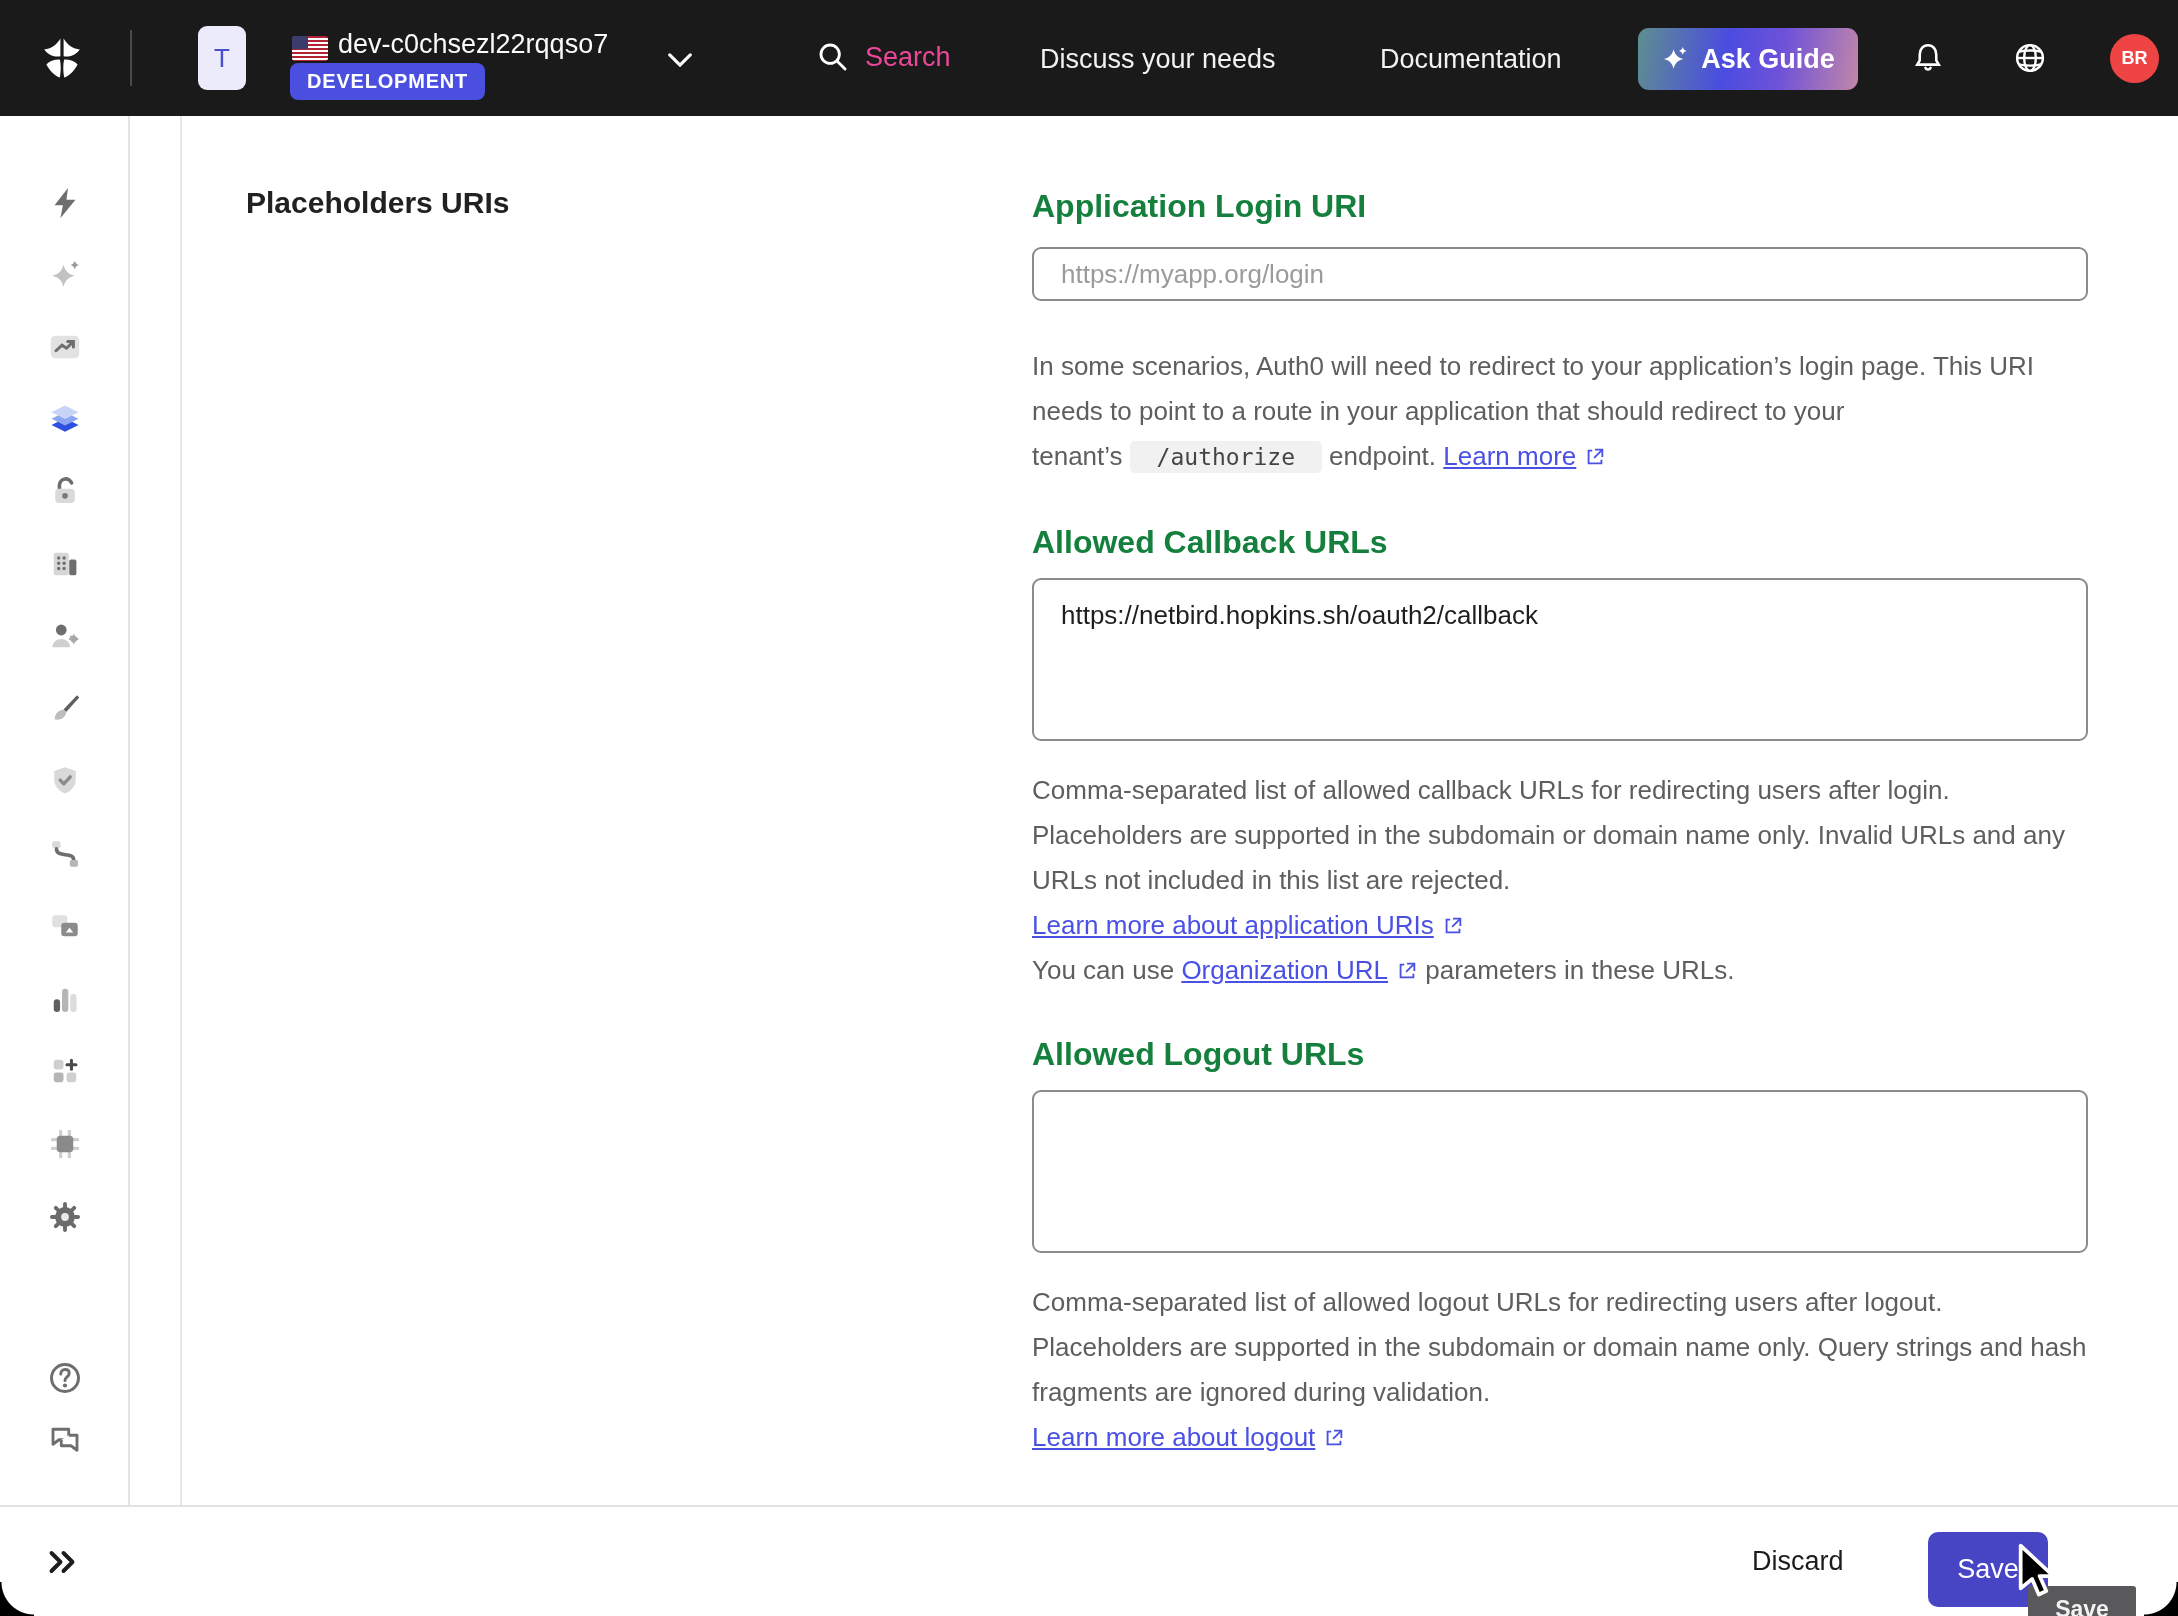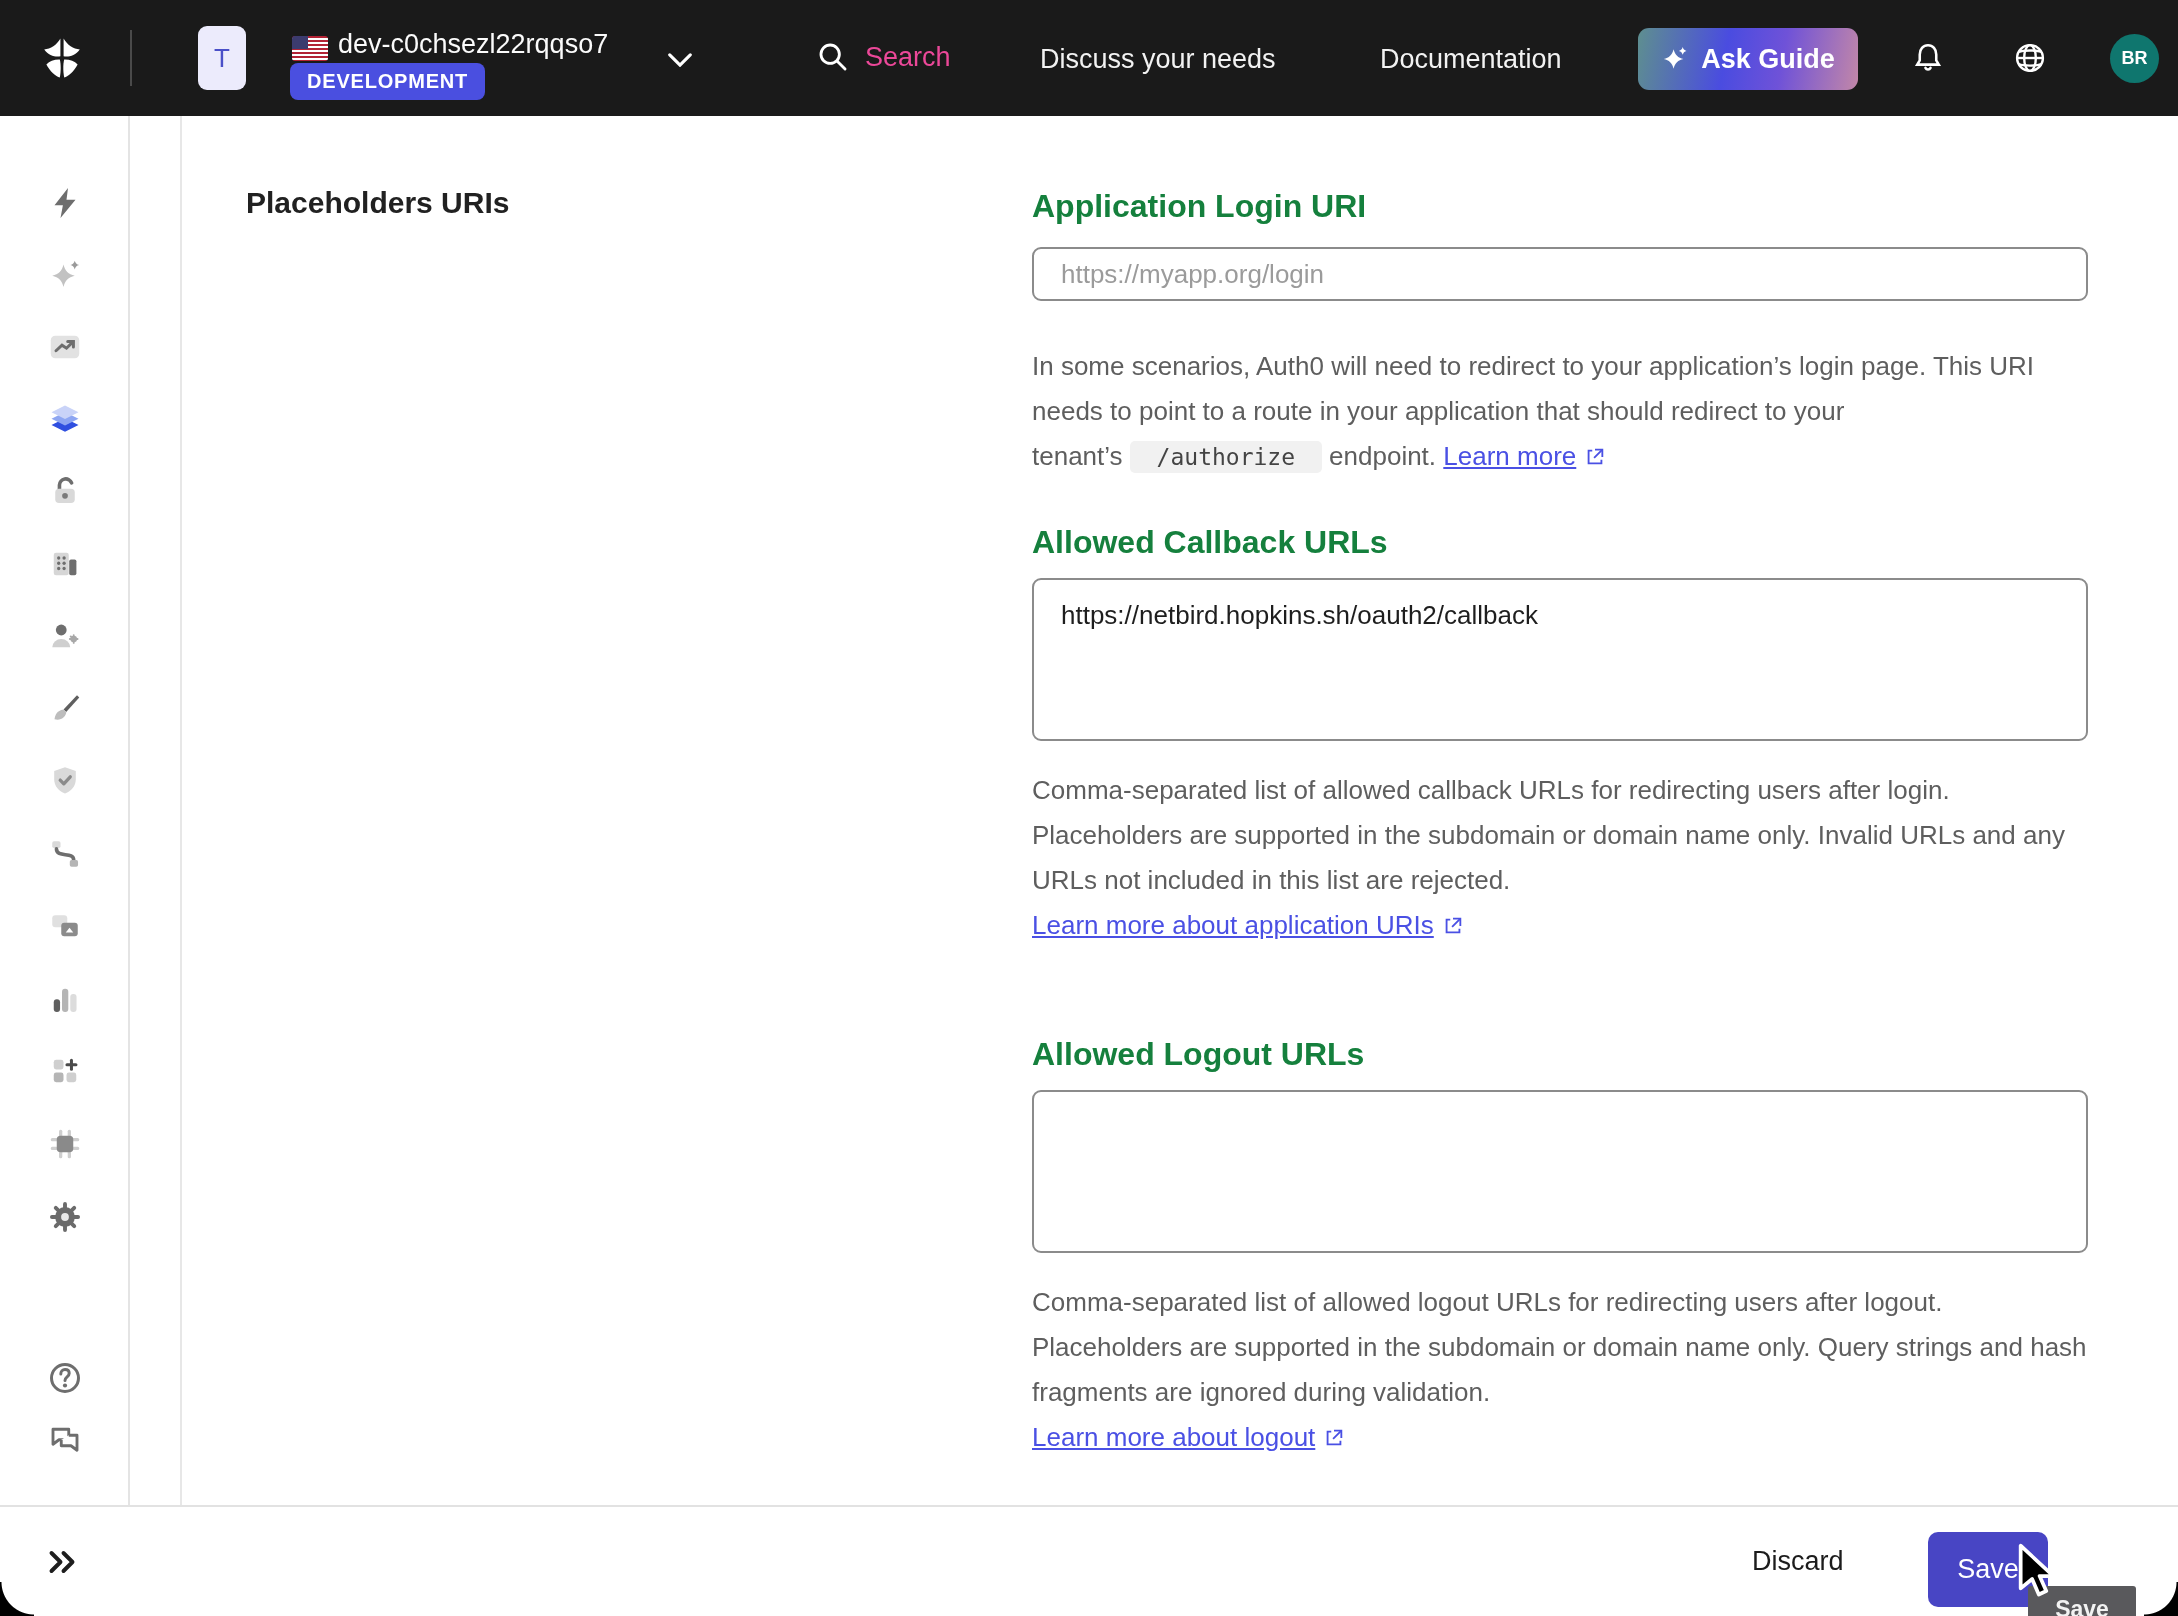--- a/index.html
+++ b/index.html
@@ -25,21 +25,21 @@
   .search-group span { font-size:27px; color:#ec4899; }
   .nav-item { position:absolute; top:44px; font-size:27px; color:#f2f2f2; cursor:pointer; white-space:nowrap; }
   .nav-discuss { left:1040px; }
   .nav-docs { left:1380px; }
   .ask-guide { position:absolute; left:1638px; top:28px; width:220px; height:62px; border-radius:11px; border:none; cursor:pointer;
     background:linear-gradient(100deg,#5e8f8f 0%,#4a4ce0 40%,#6f52d8 65%,#c287a8 100%);
     display:flex; align-items:center; justify-content:center; gap:12px; color:#fff; font-size:27px; font-weight:600;
     font-family:"Liberation Sans", sans-serif; }
   .icon-btn { position:absolute; top:40px; width:36px; height:36px; cursor:pointer; }
   .bell { left:1910px; } .globe { left:2012px; }
-  .avatar { position:absolute; left:2110px; top:34px; width:49px; height:49px; border-radius:50%; background:#0f766e;
+  .avatar { position:absolute; left:2110px; top:34px; width:49px; height:49px; border-radius:50%; background:#ef4444;
     display:flex; align-items:center; justify-content:center; color:#fff; font-size:18px; font-weight:700; cursor:pointer; }
   
   .sidebar { position:absolute; left:0; top:116px; width:130px; height:1500px; background:#fff; border-right:2px solid #e4e4e4; }
   .s-icon { position:absolute; left:47px; width:36px; height:36px; cursor:pointer; }
   .content-left-border { position:absolute; left:180px; top:116px; width:2px; height:1389px; background:#e7e7e7; }
   
   .section-title { position:absolute; left:246px; top:186px; font-size:30px; font-weight:600; color:#212121; }
   .col { position:absolute; left:1032px; width:1056px; }
   .field-label { font-size:32px; font-weight:600; color:#15803d; }
   .text-input, .text-area { position:absolute; left:1032px; width:1056px; border:2px solid #8b8b8b; border-radius:9px;
@@ -253,20 +253,25 @@
 
     <div class="col field-label" style="top:524px">Allowed Callback URLs</div>
     <textarea class="text-area" style="top: 578px; height: 163px;">https://netbird.hopkins.sh/oauth2/callback</textarea>
     <div class="col desc" style="top:768px">
       <div>Comma-separated list of allowed callback URLs for redirecting users after login. Placeholders are supported in the subdomain or domain name only. Invalid URLs and any URLs not included in this list are rejected.</div>
       <div><a class="link">Learn more about application URIs</a><svg class="ext-ic" width="22" height="22" viewBox="0 0 24 24" fill="none" stroke="#4a50e4" stroke-width="2">
             <path d="M9,5 H5 V19 H19 V15"></path>
             <path d="M12,4 H20 V12"></path>
             <path d="M20,4 L11,13"></path>
           </svg></div>
+      <div><span>You can use </span><a class="link">Organization URL</a><svg class="ext-ic" width="22" height="22" viewBox="0 0 24 24" fill="none" stroke="#4a50e4" stroke-width="2">
+            <path d="M9,5 H5 V19 H19 V15"></path>
+            <path d="M12,4 H20 V12"></path>
+            <path d="M20,4 L11,13"></path>
+          </svg><span> parameters in these URLs.</span></div>
     </div>
 
     <div class="col field-label" style="top:1036px">Allowed Logout URLs</div>
     <textarea class="text-area" style="top: 1090px; height: 163px;"></textarea>
     <div class="col desc" style="top:1280px">
       <div>Comma-separated list of allowed logout URLs for redirecting users after logout. Placeholders are supported in the subdomain or domain name only. Query strings and hash fragments are ignored during validation.</div>
       <div><a class="link">Learn more about logout</a><svg class="ext-ic" width="22" height="22" viewBox="0 0 24 24" fill="none" stroke="#4a50e4" stroke-width="2">
             <path d="M9,5 H5 V19 H19 V15"></path>
             <path d="M12,4 H20 V12"></path>
             <path d="M20,4 L11,13"></path>

